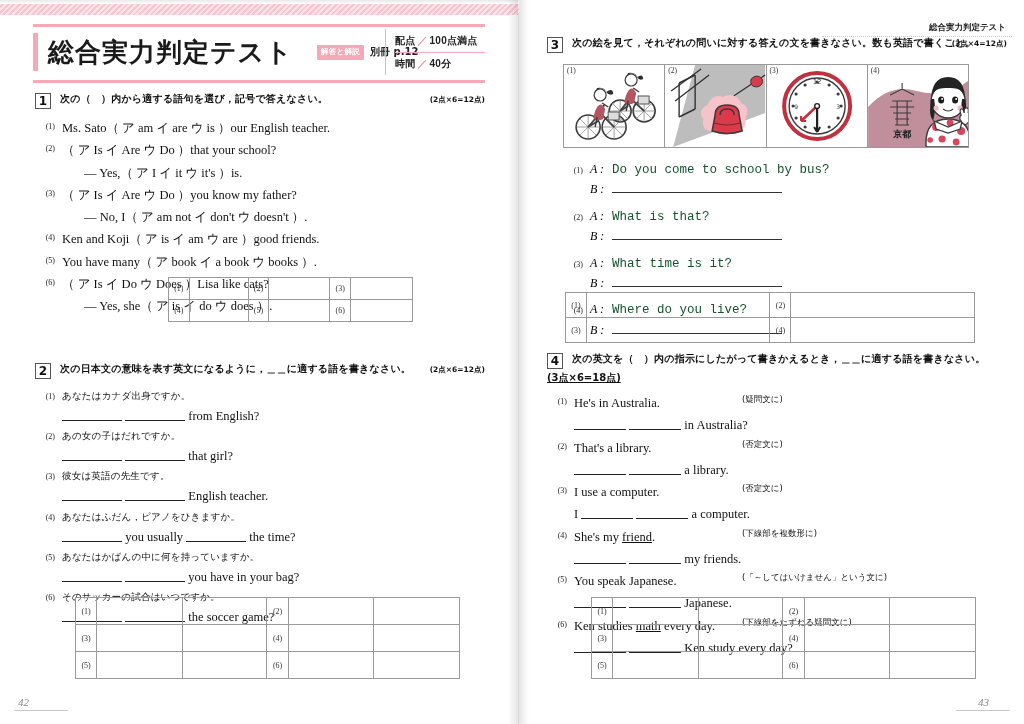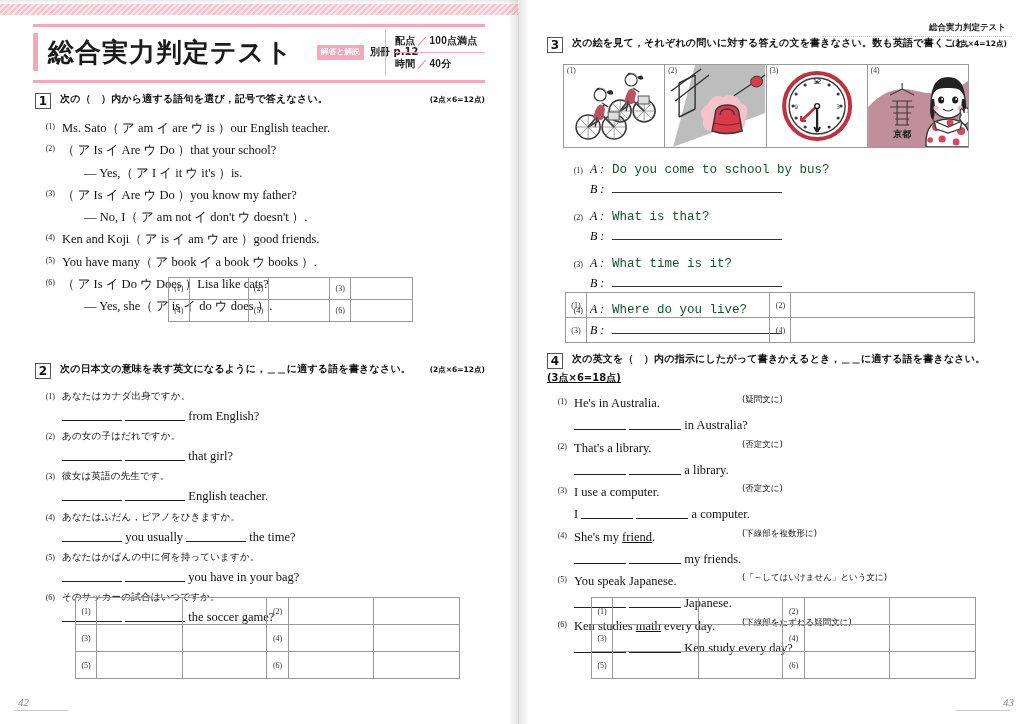--- a/index.html
+++ b/index.html
@@ -647,16 +647,16 @@
         <td class="cell dotted"></td>
         <td class="cell"></td>
         <td class="lbl">(6)</td>
         <td class="cell dotted"></td>
         <td class="cell"></td>
       </tr>
     </tbody>
       </table>
 
     <div class="pg-rule" style="right:14px;width:54px;"></div>
-    <div class="pg" style="right:10px;">43</div>
+    <div class="pg" style="right:35px;">43</div>
   </div>
 
 </div>
 
 </body></html>

